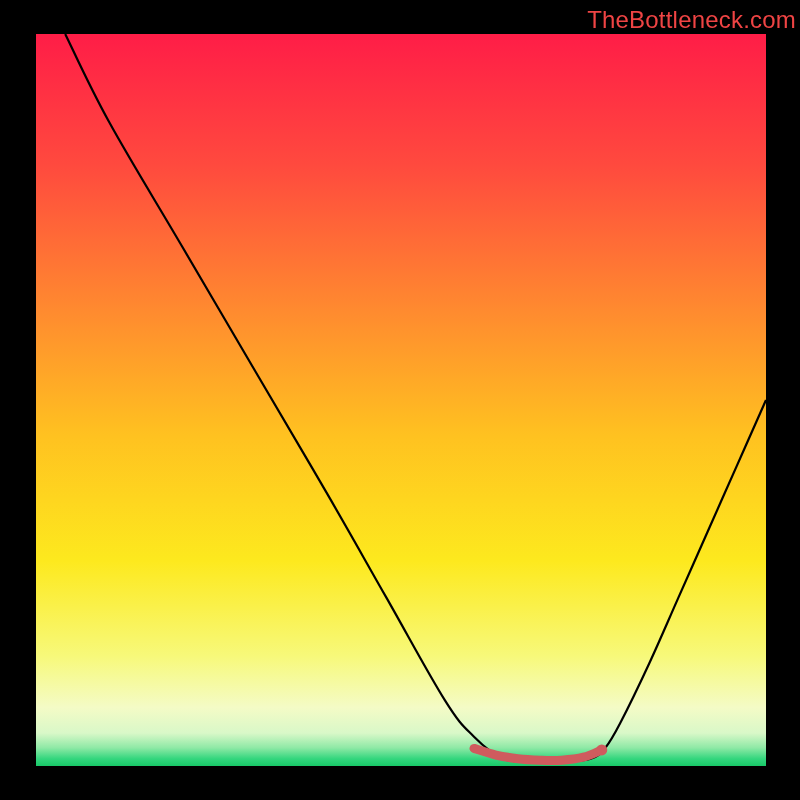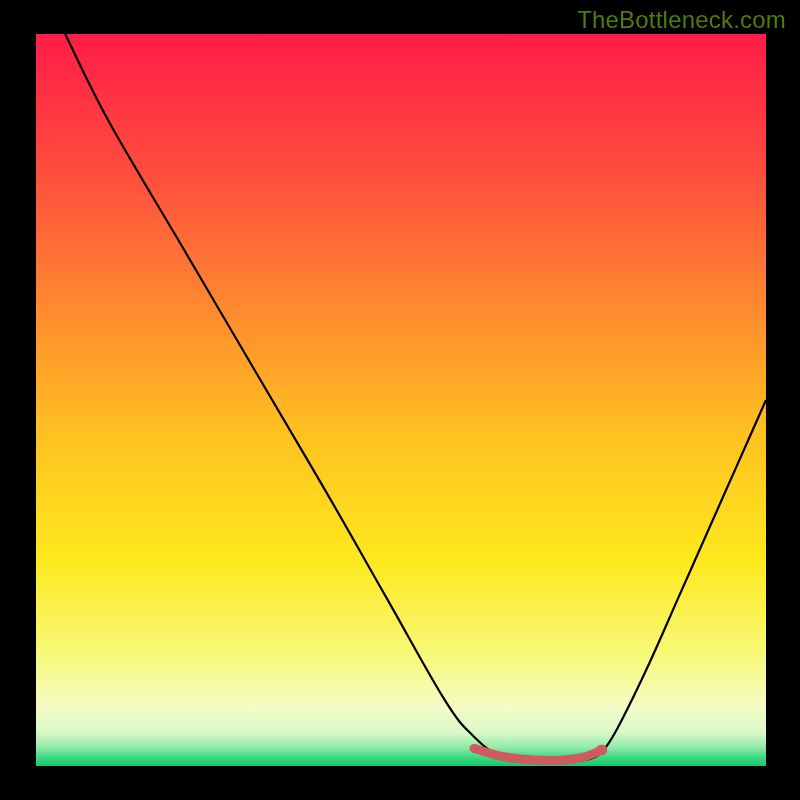--- a/index.html
+++ b/index.html
@@ -13,22 +13,22 @@
   }
   .frame {
     position: relative;
     width: 800px;
     height: 800px;
     background: #000;
   }
   .watermark {
     position: absolute;
     top: 6px;
-    right: 14px;
-    color: #4d7c0f;
+    right: 4px;
+    color: #ef4444;
     font-size: 24px;
     font-weight: 400;
     letter-spacing: 0.2px;
     z-index: 10;
   }
   .plot-box {
     position: absolute;
     left: 36px;
     top: 34px;
     width: 730px;   

